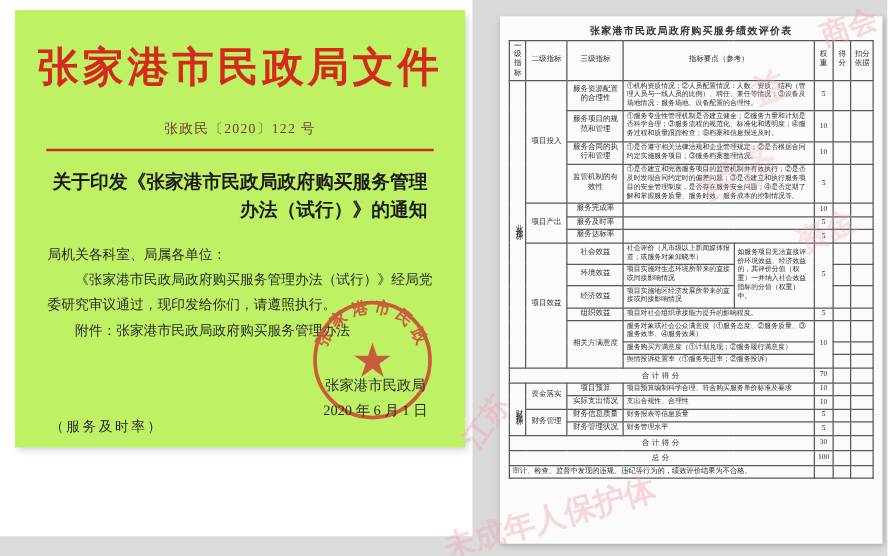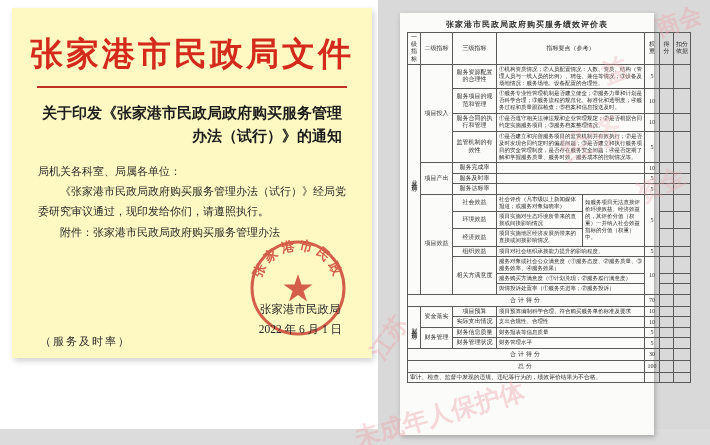--- a/index.html
+++ b/index.html
@@ -13,21 +13,21 @@
     position:absolute;left:378px;top:0;width:332px;height:445px;
     background:#d9d9d9;
   }
   .bottom-bar{
     position:absolute;left:0;top:429px;width:710px;height:16px;
     background:#dcdcdc;
   }
   
   .left-page{
     position:absolute;left:12px;top:8px;width:360px;height:350px;
-    background:#fef9c3;box-shadow:2px 3px 6px rgba(0,0,0,.18);
+    background:#bef264;box-shadow:2px 3px 6px rgba(0,0,0,.18);
     padding:0;box-sizing:border-box;
   }
   .red-head{
     margin-top:24px;text-align:center;
     font-size:33px;font-weight:bold;color:#d42a1c;
     letter-spacing:3px;white-space:nowrap;
   }
   .doc-no{
     margin-top:18px;text-align:center;font-size:11px;color:#6b3b2e;
     letter-spacing:1px;
@@ -49,21 +49,21 @@
   .public-note{
     position:absolute;left:28px;top:326px;font-size:11px;color:#2a2a2a;
     letter-spacing:2px;
   }
   .seal{
     position:absolute;right:22px;top:228px;width:104px;height:104px;
     opacity:.85;pointer-events:none;
   }
   
   .right-paper{
-    position:absolute;left:400px;top:13px;width:254px;height:422px;
+    position:absolute;left:400px;top:13px;width:306px;height:422px;
     background:#fbfbf9;box-shadow:1px 2px 5px rgba(0,0,0,.25);
     box-sizing:border-box;padding:6px 7px 4px 7px;
   }
   .table-title{
     text-align:center;font-size:8px;color:#333;letter-spacing:1px;
     margin-bottom:2px;font-weight:bold;
   }
   table.eval{
     border-collapse:collapse;width:100%;table-layout:fixed;
     font-size:6px;color:#2e2e2e;
@@ -91,40 +91,41 @@
   }
 </style>
 </head>
 <body>
 
 <div class="right-panel"></div>
 <div class="bottom-bar"></div>
 
 <div class="left-page">
   <div class="red-head">张家港市民政局文件</div>
+  <div class="doc-no">张政民〔2020〕122 号</div>
   <div class="red-rule"></div>
   <div class="notice-title">关于印发《张家港市民政局政府购买服务管理办法（试行）》的通知</div>
   <div class="doc-body">
     <p>局机关各科室、局属各单位：</p>
     <p class="indent">《张家港市民政局政府购买服务管理办法（试行）》经局党委研究审议通过，现印发给你们，请遵照执行。</p>
     <p class="indent">附件：张家港市民政局政府购买服务管理办法</p>
   </div>
 
   <svg class="seal" viewBox="0 0 104 104">
     <circle cx="52" cy="52" r="46" fill="none" stroke="#cc4335" stroke-width="3"></circle>
     <path id="sealArc" d="M 14 52 A 38 38 0 1 1 90 52" fill="none"></path>
     <text font-size="13" fill="#cc4335" letter-spacing="4" font-weight="bold">
       <textPath href="#sealArc" startOffset="8%">张家港市民政局</textPath>
     </text>
     <polygon fill="#cc4335" points="52,38 55.5,48.5 66.5,48.5 57.5,55 61,65.5 52,59 43,65.5 46.5,55 37.5,48.5 48.5,48.5"></polygon>
   </svg>
 
   <div class="sign-block">
     <div>张家港市民政局</div>
-    <div>2022 年 6 月 1 日</div>
+    <div>2020 年 6 月 1 日</div>
   </div>
   <div class="public-note">（服务及时率）</div>
 </div>
 
 <div class="right-paper">
   <div class="table-title">张家港市民政局政府购买服务绩效评价表</div>
   <table class="eval">
     <colgroup>
       <col style="width:13px">
         <col style="width:32px">

